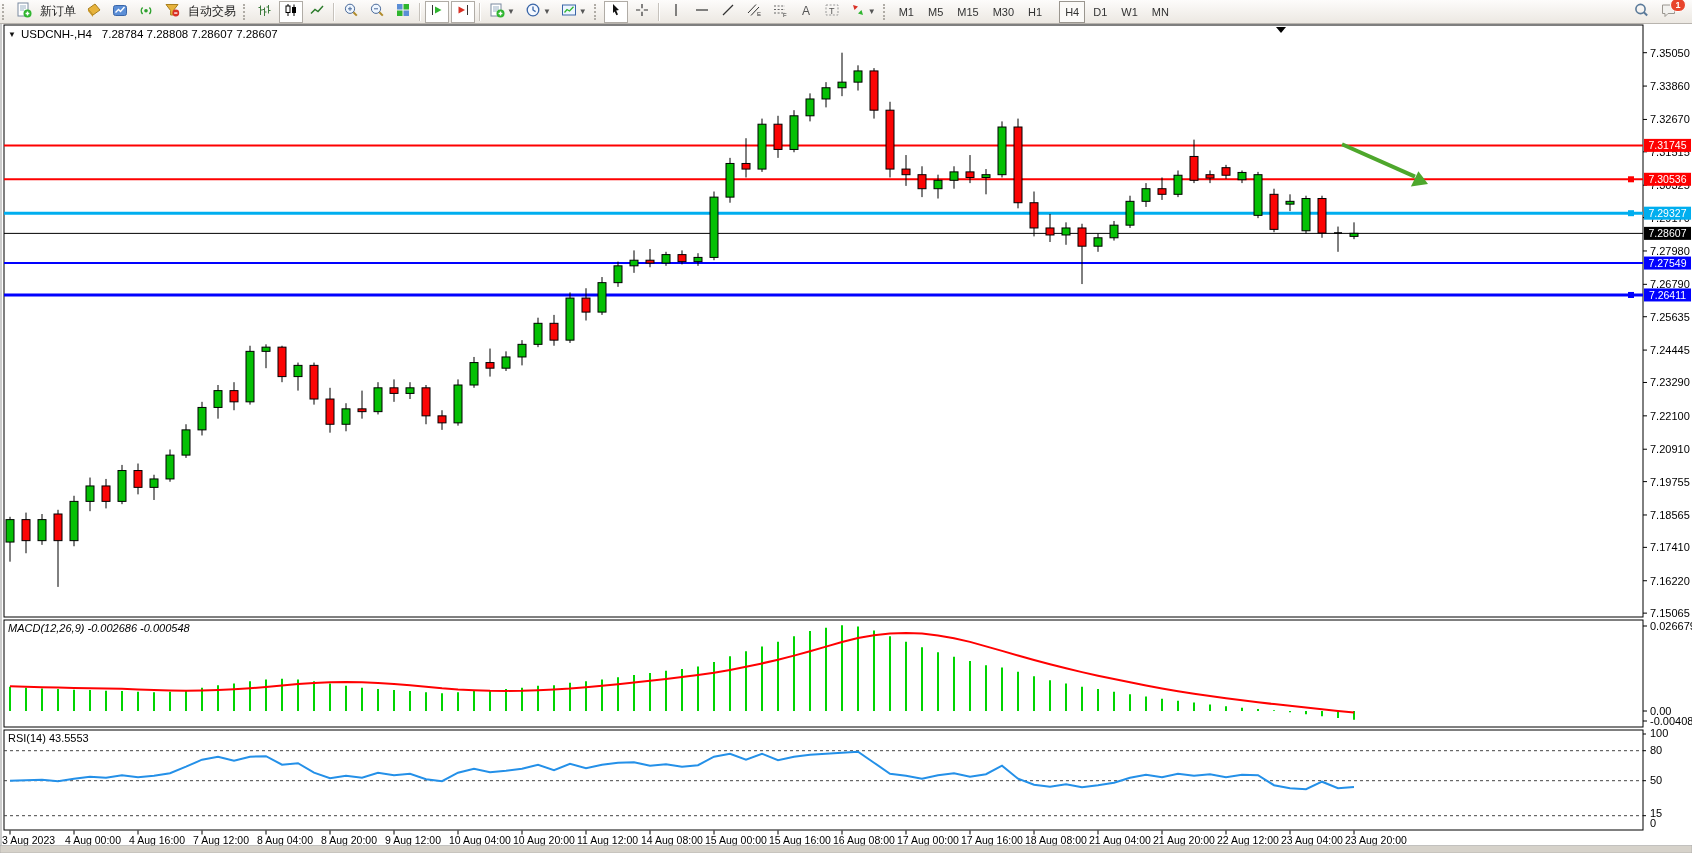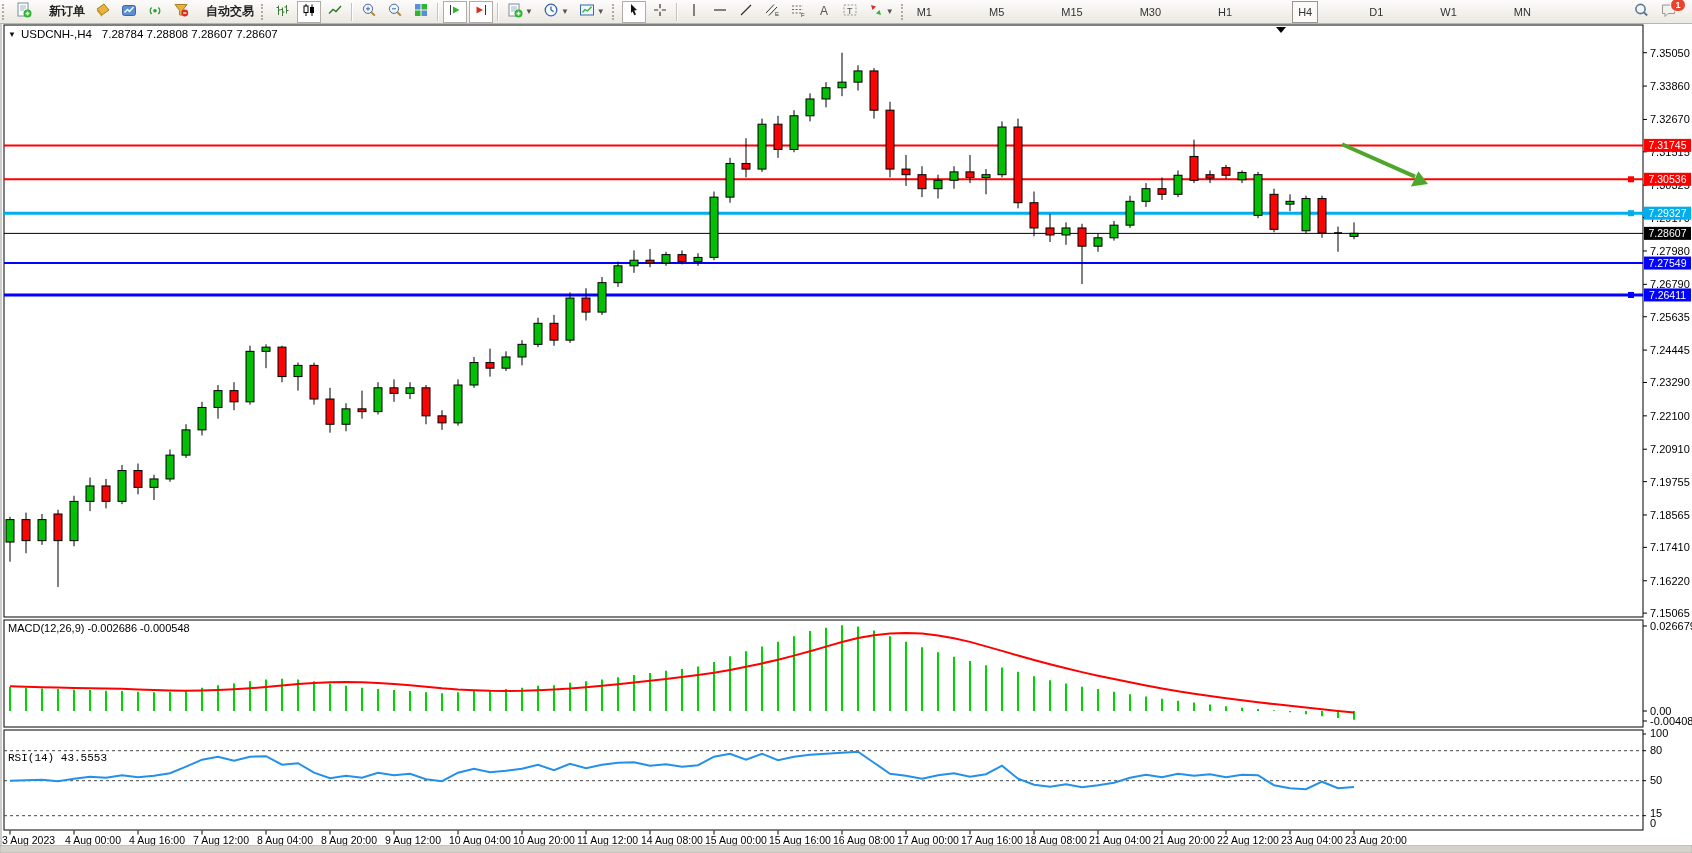--- a/index.html
+++ b/index.html
@@ -4,35 +4,35 @@
 <style>
   html,body{margin:0;padding:0;background:#fff;width:1692px;height:853px;overflow:hidden;
     font-family:"Liberation Sans","DejaVu Sans",sans-serif;-webkit-font-smoothing:none;}
   #toolbar{position:absolute;left:0;top:0;width:1692px;height:23px;
     background:linear-gradient(#fdfcfb,#ece8e2);border-bottom:1px solid #b8b4ae;
     display:flex;align-items:center;font-size:12px;color:#222;z-index:5;}
   .grip{width:3px;height:16px;border-left:2px dotted #b0aca6;margin:0 4px 0 2px;}
   .sep{width:0;height:18px;border-left:1px solid #c6c2bc;border-right:1px solid #fff;margin:0 3px;}
   .tbtn{display:flex;align-items:center;height:20px;padding:0 3px;margin:0 1px;border:1px solid transparent;cursor:default;white-space:nowrap;}
   .tbtn.pressed{background:#fff;border:1px solid #b0aca6;}
-  .tbtn .lbl{margin-left:17px;font-weight:bold;}
+  .tbtn .lbl{margin-left:8px;}
   .dd{font-size:8px;color:#555;margin-left:2px;}
   .tf{font-size:11px;padding:0 5px;color:#333;}
   .tf.active{background:#fbfaf8;border:1px solid #9a968f;margin-left:10px;}
   .right-tools{margin-left:auto;display:flex;align-items:center;padding-right:10px;}
   .badge{position:relative;}
   .badge .cnt{position:absolute;top:-4px;right:-6px;background:#e8442c;color:#fff;border-radius:8px;
     min-width:12px;height:12px;font-size:9px;font-weight:bold;text-align:center;line-height:12px;padding:0 1px;border:1px solid #fff;}
   #chart-svg{position:absolute;left:0;top:0;z-index:1;}
   .overlay{position:absolute;z-index:3;color:#000;}
   #chart-title{left:8px;top:28px;font-size:11.5px;display:flex;align-items:center;}
   #chart-title .tri{font-size:8px;margin-right:5px;color:#111;}
   #chart-title .q{margin-left:10px;text-align:center;}
-  #macd-label{left:8px;top:622px;font-size:11px;}
-  #rsi-label{left:8px;top:752px;font-size:11px;font-family:Liberation Mono, monospace;}
+  #macd-label{left:8px;top:622px;font-size:11px;font-style:italic;}
+  #rsi-label{left:8px;top:732px;font-size:11px;}
   svg text{font-family:"Liberation Sans","DejaVu Sans",sans-serif;}
 </style>
 </head>
 <body>
 
 <div id="toolbar">
   <div class="grip"></div>
 
   <div class="tbtn">
     <span>
@@ -267,21 +267,21 @@
       <svg width="16" height="16">
           <polygon points="3,3 8,4.5 4.5,8" fill="#d93025"></polygon>
           <polygon points="13,13 8,11.5 11.5,8" fill="#2fb52f"></polygon>
         </svg>
     </span>
     <span class="dd">▼</span>
   </div>
 
   <div class="grip"></div>
 
-  <div id="tf-group" style="display: flex; gap: 43px;">
+  <div id="tf-group" style="display: flex;">
       <div class="tbtn tf">M1</div>
       <div class="tbtn tf">M5</div>
       <div class="tbtn tf">M15</div>
       <div class="tbtn tf">M30</div>
       <div class="tbtn tf">H1</div>
       <div class="tbtn tf active">H4</div>
       <div class="tbtn tf">D1</div>
       <div class="tbtn tf">W1</div>
       <div class="tbtn tf">MN</div>
     </div>

